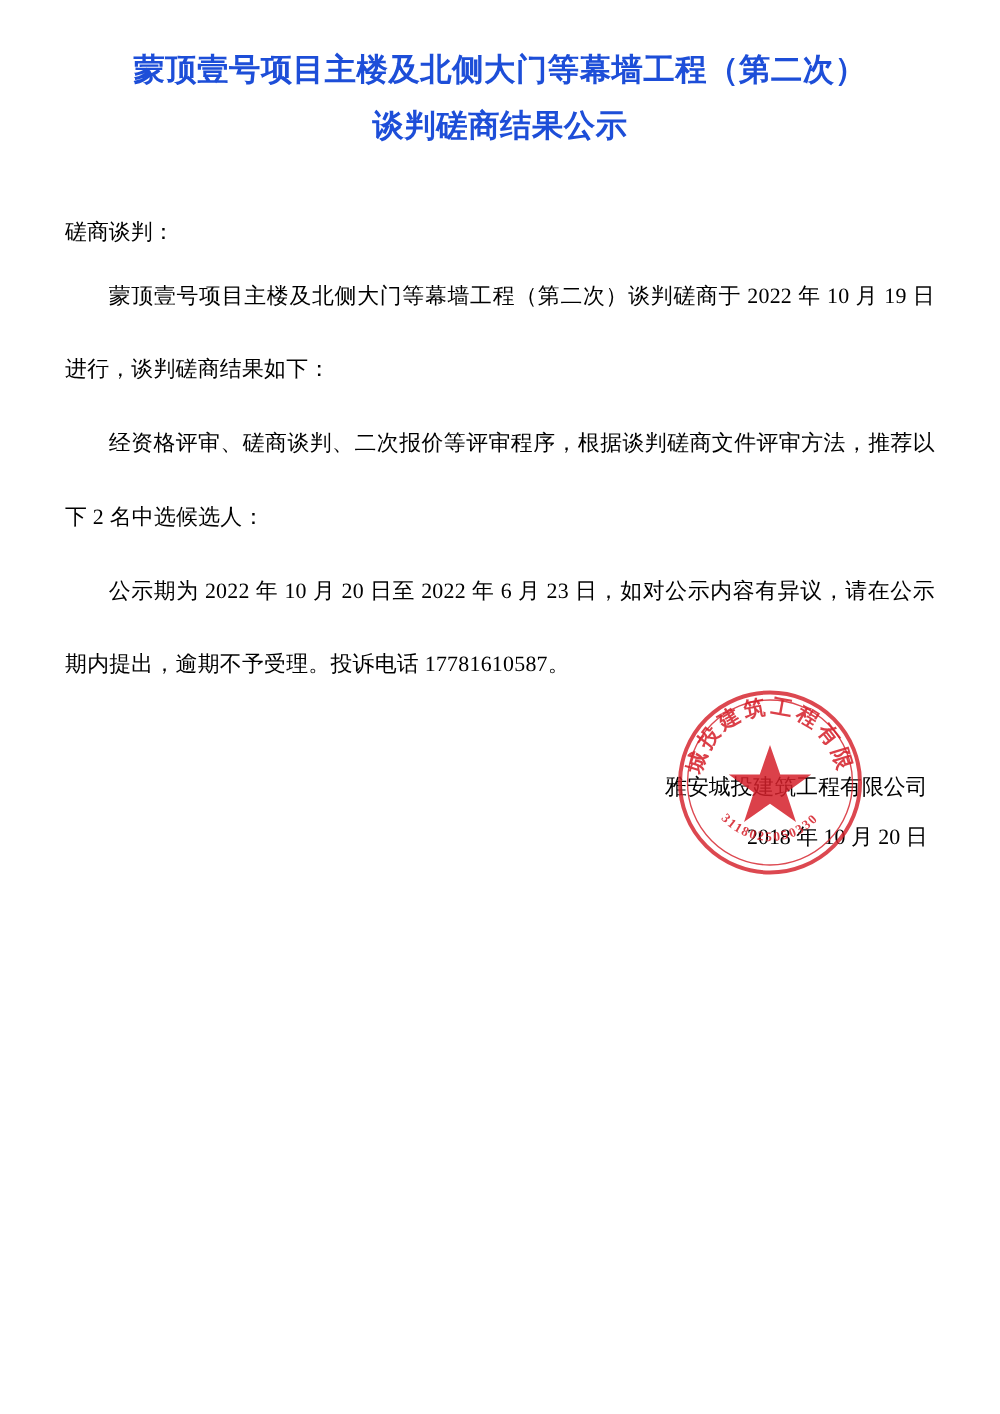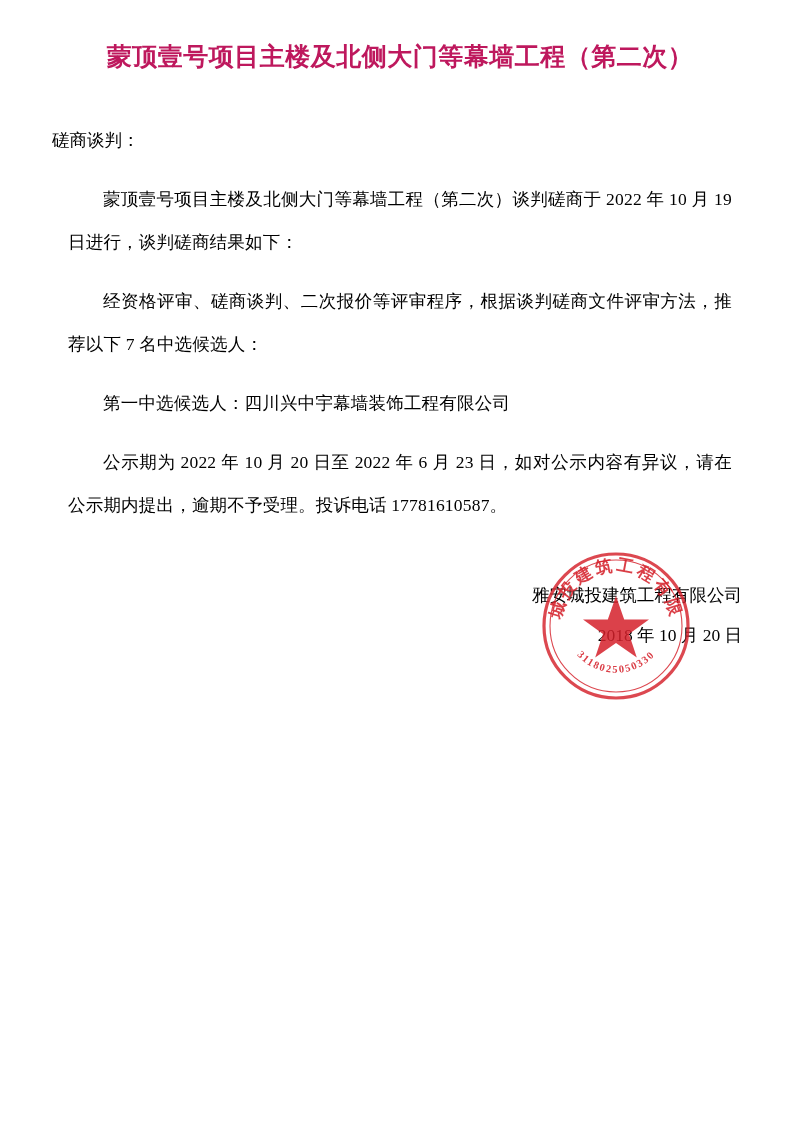--- a/index.html
+++ b/index.html
@@ -22,34 +22,34 @@
     box-sizing: border-box;
   }
   .doc-title {
     text-align: center;
     font-family: "Liberation Sans", "DejaVu Sans", sans-serif;
     font-weight: bold;
     font-size: 25px;
     line-height: 45px;
     letter-spacing: 0.5px;
     margin: 0 0 4px 0;
-    color: #be185d;
+    color: #1d4ed8;
   }
   .doc-title .line2 {
     display: block;
   }
   .body-block {
     margin-top: 40px;
   }
   .para {
     font-size: 17.5px;
-    line-height: 43px;
+    line-height: 59px;
     text-align: justify;
     text-justify: inter-ideograph;
-    margin: 16px;
+    margin: 0;
     letter-spacing: 0.2px;
   }
   .indent {
     text-indent: 2em;
   }
   .salutation {
     font-size: 17.5px;
     line-height: 43px;
     margin: 0;
   }
@@ -83,31 +83,31 @@
     font-weight: bold;
   }
 </style>
 </head>
 <body>
 
 <div class="page">
 
   <h1 class="doc-title">
     <span class="line1">蒙顶壹号项目主楼及北侧大门等幕墙工程（第二次）</span>
+    <span class="line2">谈判磋商结果公示</span>
   </h1>
 
   <div class="body-block">
 
     <p class="salutation">磋商谈判：</p>
 
     <p class="para indent">蒙顶壹号项目主楼及北侧大门等幕墙工程（第二次）谈判磋商于 2022 年 10 月 19 日进行，谈判磋商结果如下：</p>
 
-    <p class="para indent">经资格评审、磋商谈判、二次报价等评审程序，根据谈判磋商文件评审方法，推荐以下 7 名中选候选人：</p>
+    <p class="para indent">经资格评审、磋商谈判、二次报价等评审程序，根据谈判磋商文件评审方法，推荐以下 2 名中选候选人：</p>
 
-    <p class="para indent">第一中选候选人：四川兴中宇幕墙装饰工程有限公司</p>
 
 
     <p class="para indent">公示期为 2022 年 10 月 20 日至 2022 年 6 月 23 日，如对公示内容有异议，请在公示期内提出，逾期不予受理。投诉电话 17781610587。</p>
 
   </div>
 
   <div class="signature">
     <div>雅安城投建筑工程有限公司</div>
     <div>2018 年 10 月 20 日</div>
   </div>

